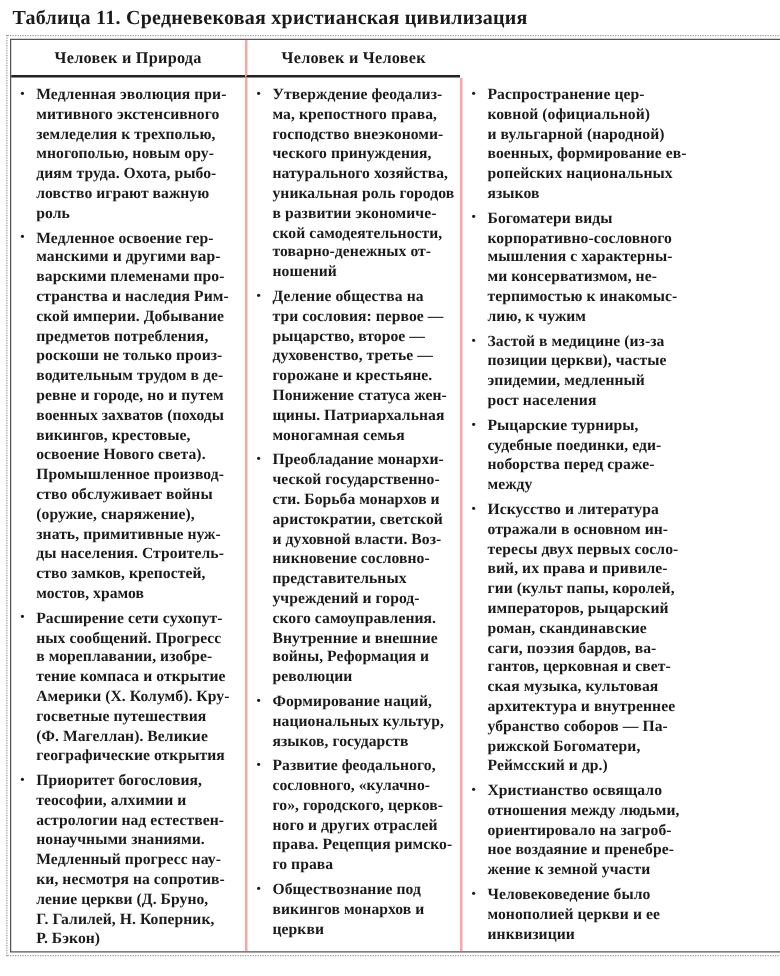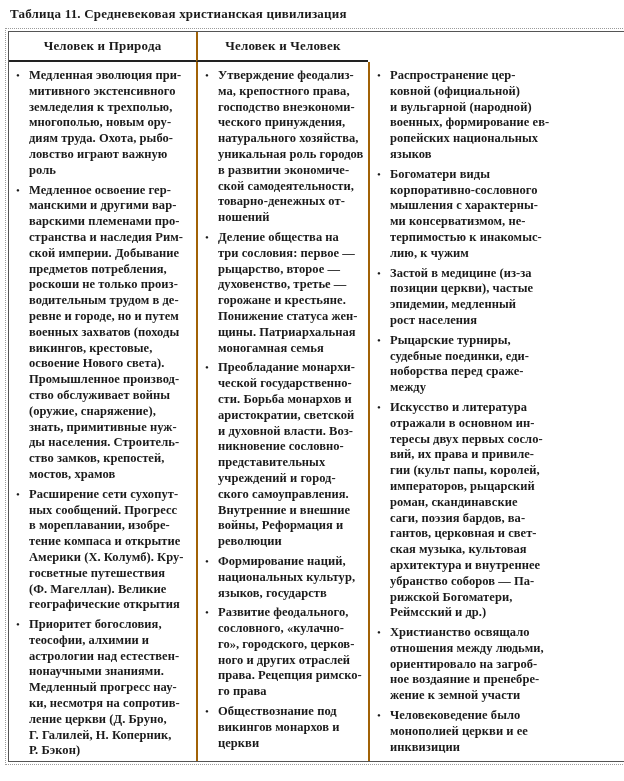--- a/index.html
+++ b/index.html
@@ -6,21 +6,21 @@
   body {
     width:624px; height:781px;
     background:#ffffff;
     font-family:"Liberation Serif","DejaVu Serif",serif;
     color:#1b1b1b;
     position:relative;
     overflow:hidden;
   }
   .page-title {
     position:absolute; left:10px; top:6px;
-    font-size:13px; font-weight:bold;
+    font-size:16px; font-weight:bold;
     letter-spacing:0.2px;
   }
   .table {
     position:absolute; left:8px; top:31px;
     width:624px; height:731px;
     box-sizing:border-box;
     border:1px solid #555;
     outline:1px dotted #9a9a9a;
     outline-offset:2px;
     display:flex; flex-direction:column;
@@ -36,21 +36,21 @@
   }
   .tbody { display:flex; flex:1 1 auto; overflow:hidden; }
   .col {
     box-sizing:border-box;
     padding:6px 4px 4px 6px;
     overflow:hidden;
   }
   .c1 { width:187px; flex:0 0 187px; }
   .c2 { width:172px; flex:0 0 172px; }
   .c3 { flex:1 1 auto; }
-  .th.c2, .th.c3, .col.c2, .col.c3 { border-left:2px solid #a16207; }
+  .th.c2, .th.c3, .col.c2, .col.c3 { border-left:2px solid #fca5a5; }
   .item { position:relative; padding-left:14px; margin-top:4px; }
   .item:first-child { margin-top:0; }
   .bullet {
     position:absolute; left:1px; top:0;
     font-size:11px; line-height:15.8px;
   }
   .txt {
     white-space:pre;
     font-size:12.5px; line-height:15.8px;
     letter-spacing:0.05px;

